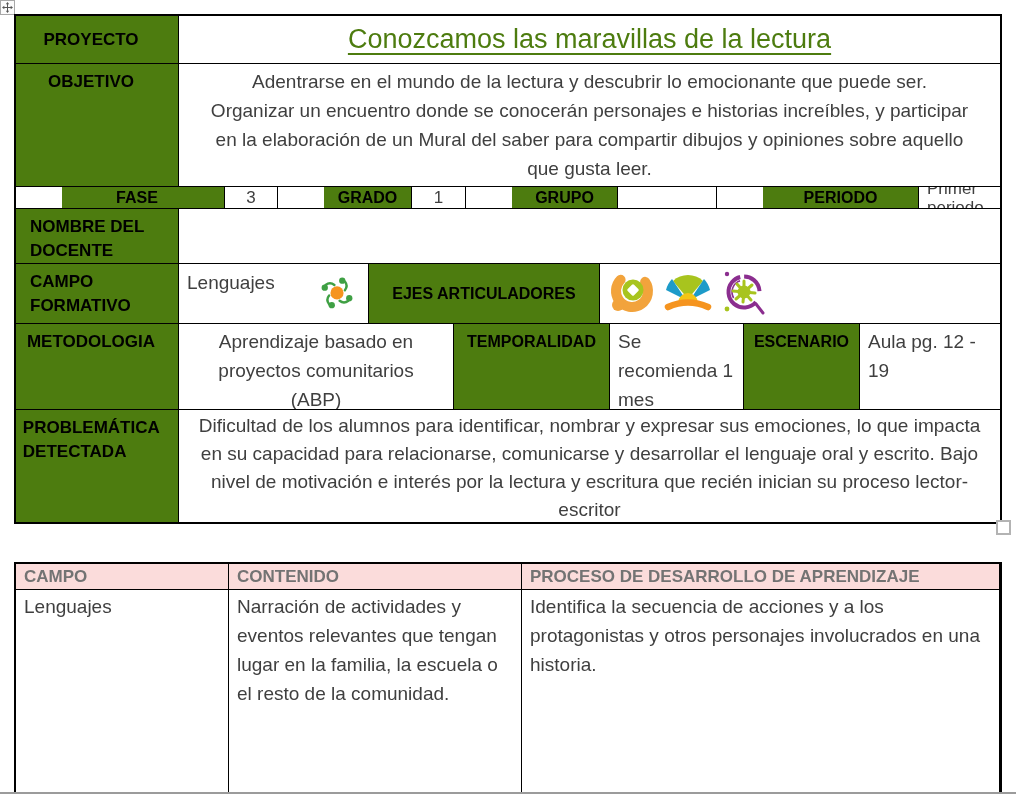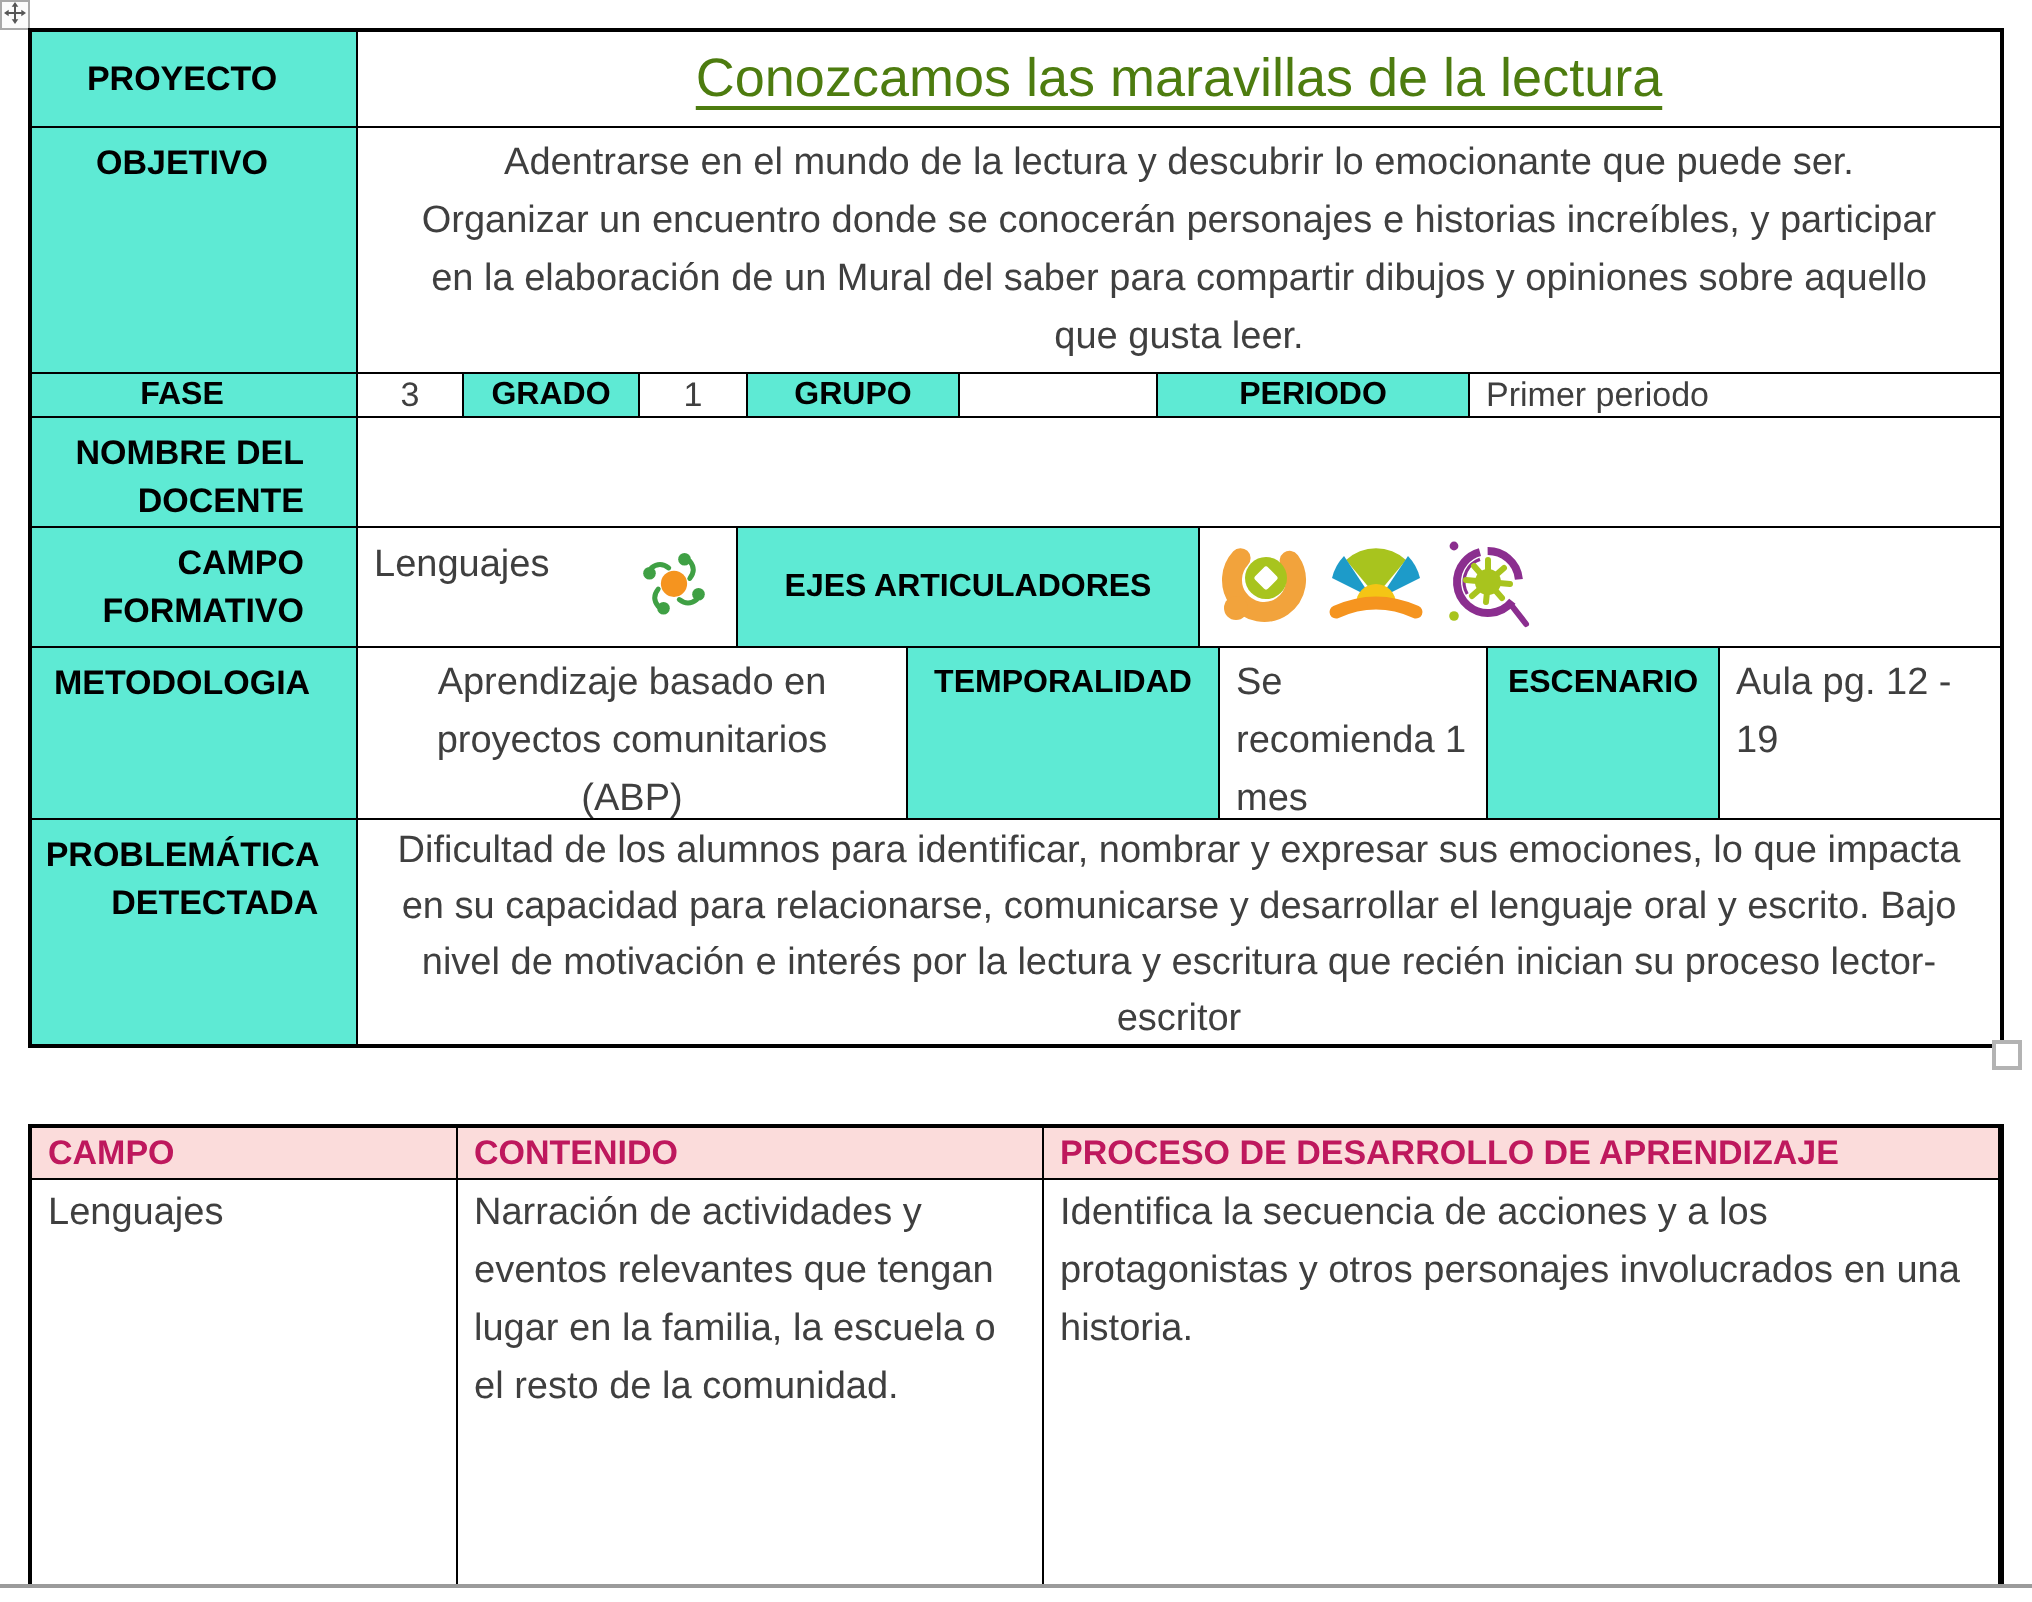--- a/index.html
+++ b/index.html
@@ -25,44 +25,44 @@
   
   .table1 {
     position:absolute; left:14px; top:14px; width:988px;
     border:2px solid #000;
   }
   .t1row { display:flex; border-bottom:1.5px solid #000; }
   .t1row:last-child { border-bottom:none; }
   .cell { border-right:1.5px solid #000; overflow:hidden; }
   .t1row .cell:last-child { border-right:none; }
   .hd {
-    background:#5eead4; font-weight:bold; color:#000; font-size:17px;
+    background:#4d7c0f; font-weight:bold; color:#000; font-size:17px;
     display:flex; align-items:flex-start; justify-content:center;
-    text-align:right; padding:6px 26px 0 14px; line-height:24px;
+    text-align:left; padding:6px 26px 0 14px; line-height:24px;
   }
   .hd.vcenter { align-items:center; padding-top:0; }
   .hd.small { font-size:16px; padding-left:2px; padding-right:2px; }
   .val { color:#3F3F3F; font-size:19px; line-height:29px; }
   .w-label { width:163px; flex:0 0 163px; }
   
   .row-proyecto { height:48px; }
   .title-cell {
     flex:1; display:flex; align-items:center; justify-content:center;
   }
   .doc-title {
     font-size:27px; color:#4d7c0f; text-decoration:underline;
     text-underline-offset:5px; text-decoration-thickness:1.5px;
   }
   
   .row-objetivo { height:123px; }
   .objetivo-cell { flex:1; padding:3px 10px; display:flex; justify-content:center; }
   .objetivo-text { text-align:center; max-width:760px; }
   
   .row-fase { height:22px; }
-  .row-fase .hd { font-size:16px; line-height:19px; }
+  .row-fase .hd { font-size:16px; line-height:19px;margin-left:46px; }
   .fase-val { display:flex; align-items:center; justify-content:center; font-size:17px; line-height:19px; }
   .fase-val.left { justify-content:flex-start; padding-left:8px; }
   .w-f1 { width:53px; flex:0 0 53px; }
   .w-f2 { width:88px; flex:0 0 88px; }
   .w-f3 { width:54px; flex:0 0 54px; }
   .w-f4 { width:106px; flex:0 0 106px; }
   .w-f5 { width:99px; flex:0 0 99px; }
   .w-f6 { width:156px; flex:0 0 156px; }
   .flex1 { flex:1; }
   
@@ -89,21 +89,21 @@
   .row-problema { height:112px; }
   .problema-cell { flex:1; padding:2px 8px; display:flex; justify-content:center; }
   .problema-text { text-align:center; max-width:790px; line-height:28px; }
   
   .table2 {
     position:absolute; left:14px; top:562px; width:988px; height:230px;
     border:2px solid #000; border-bottom:none;
   }
   .t2head { display:flex; height:26px; border-bottom:1.5px solid #000; }
   .t2head .cell {
-    background:#FBDCDB; font-weight:bold; color:#be185d; font-size:17px;
+    background:#FBDCDB; font-weight:bold; color:#737373; font-size:17px;
     display:flex; align-items:center; padding-left:8px;
   }
   .t2body { display:flex; height:202px; }
   .t2body .cell { padding:2px 8px; }
   .w-c1 { width:213px; flex:0 0 213px; }
   .w-c2 { width:293px; flex:0 0 293px; }
   .proceso p { margin:0; }
   .proceso p + p { margin-top:29px; }
 </style>
 </head>

